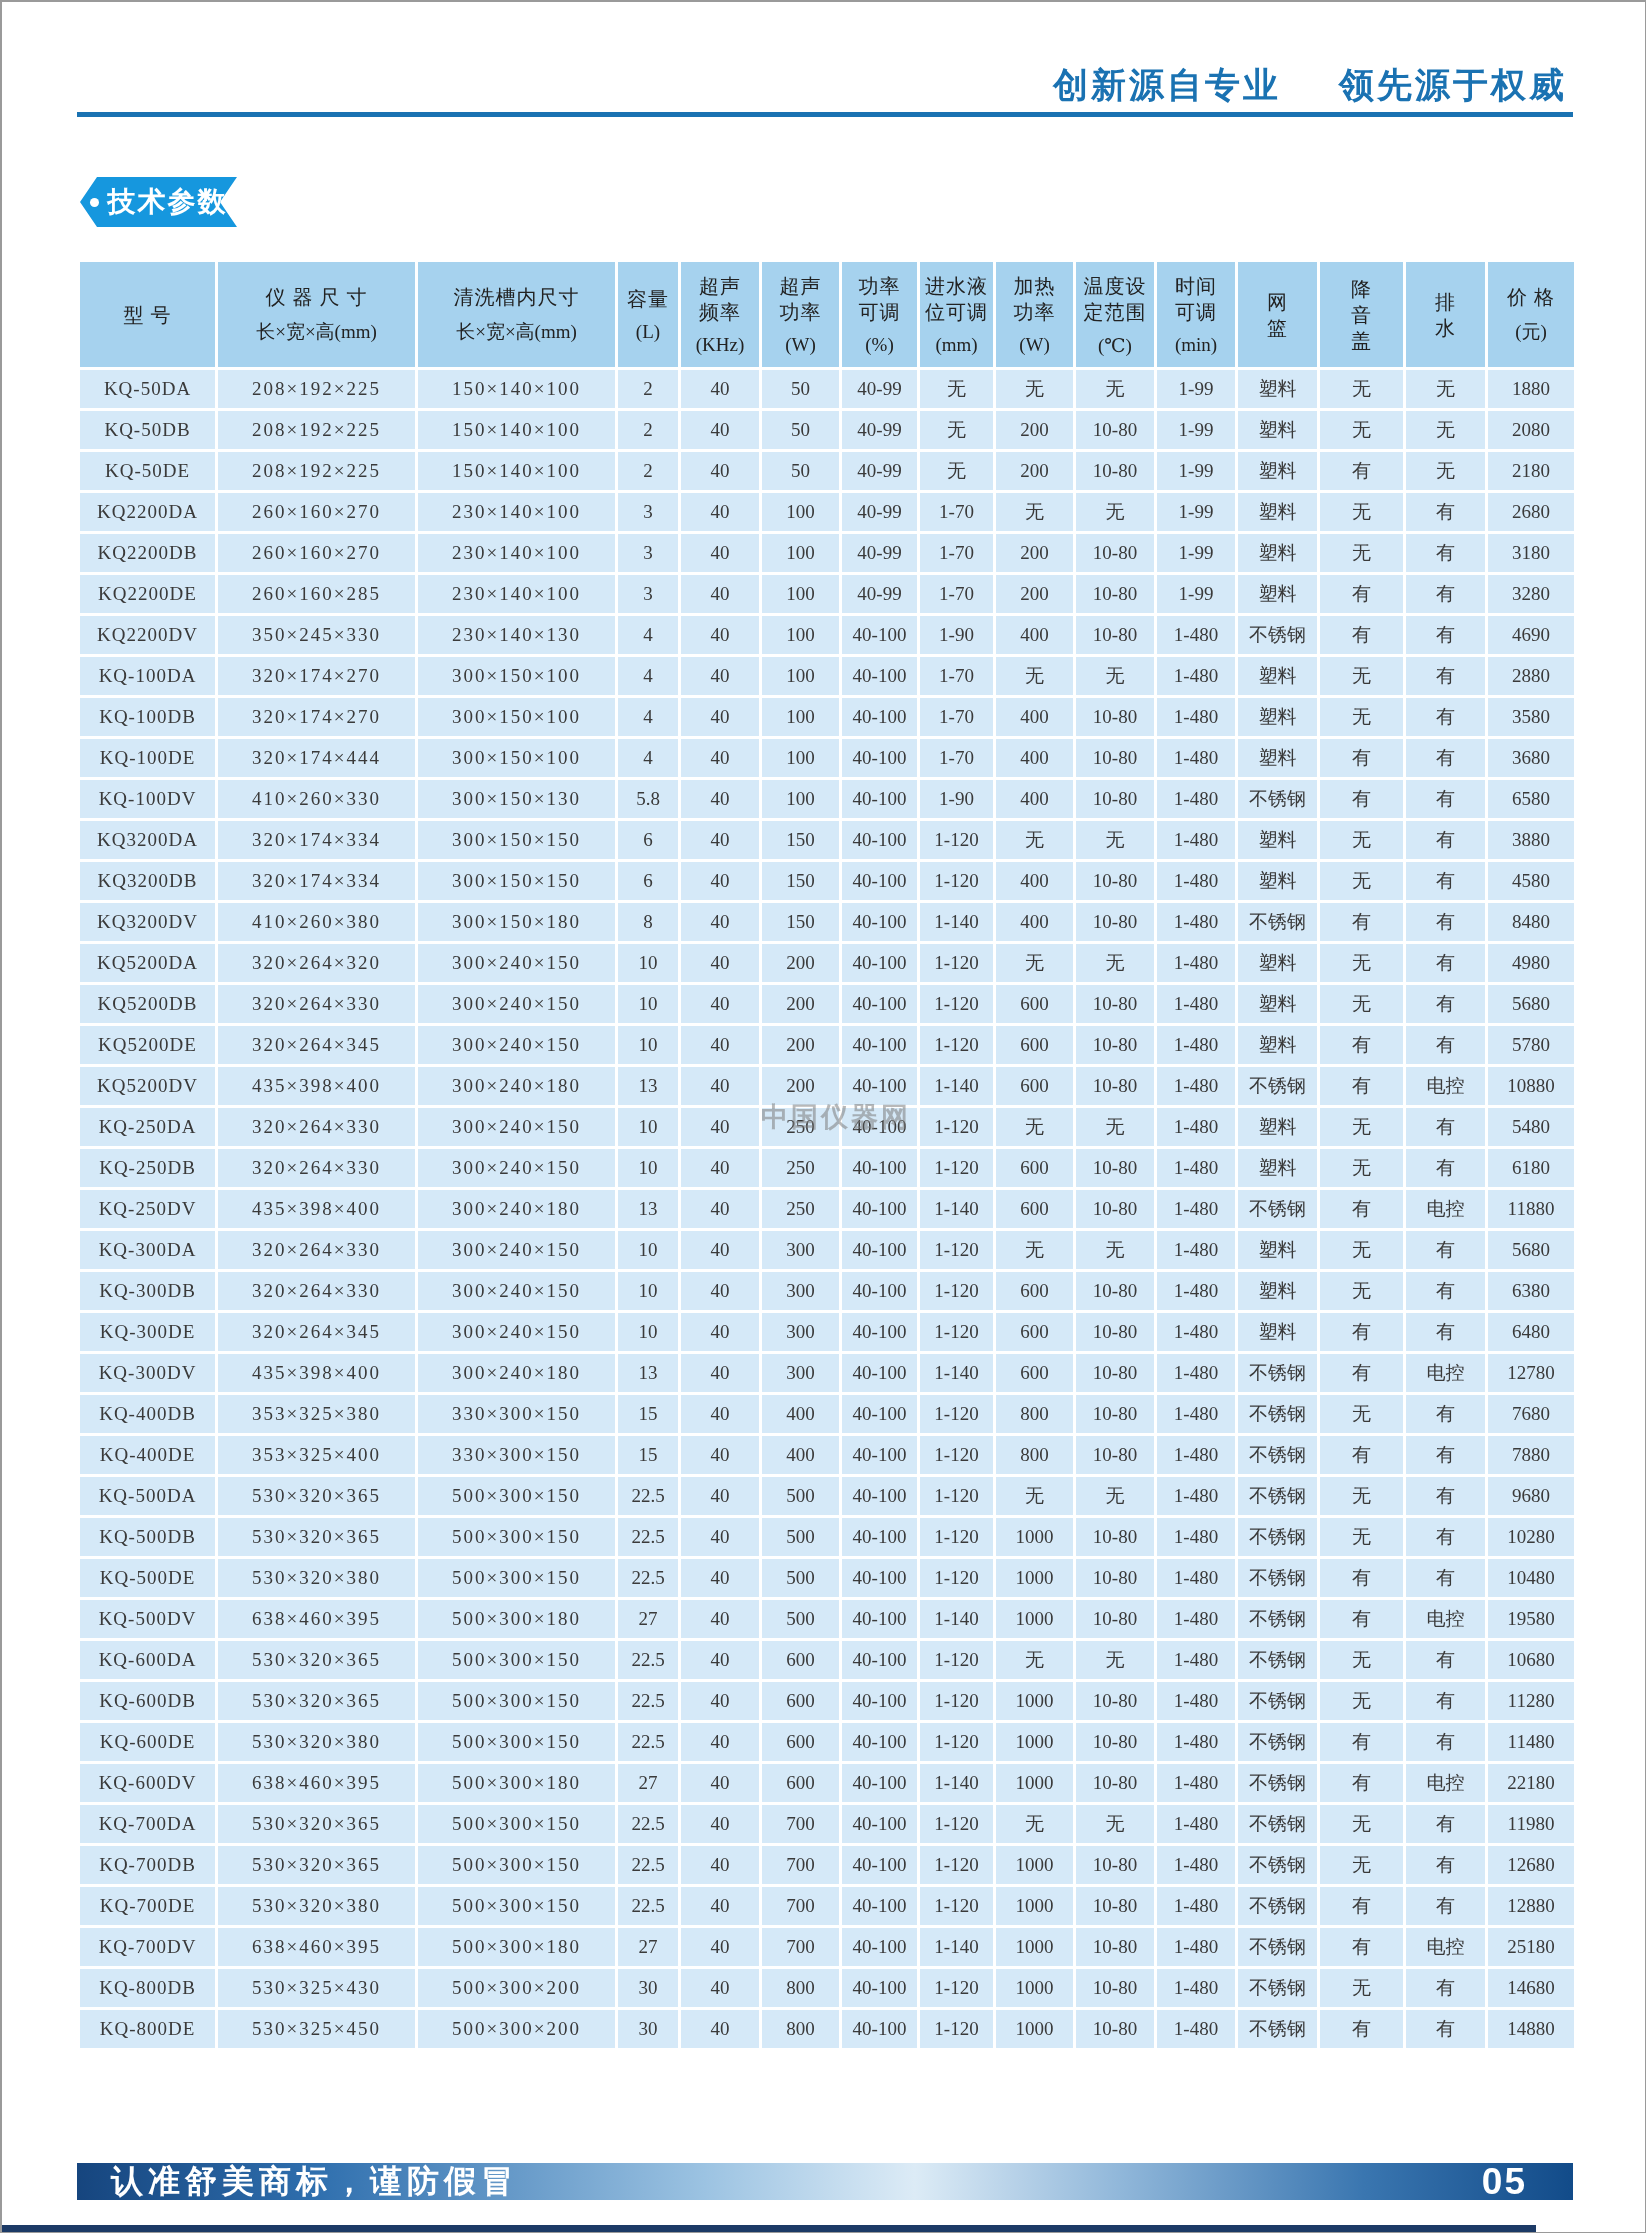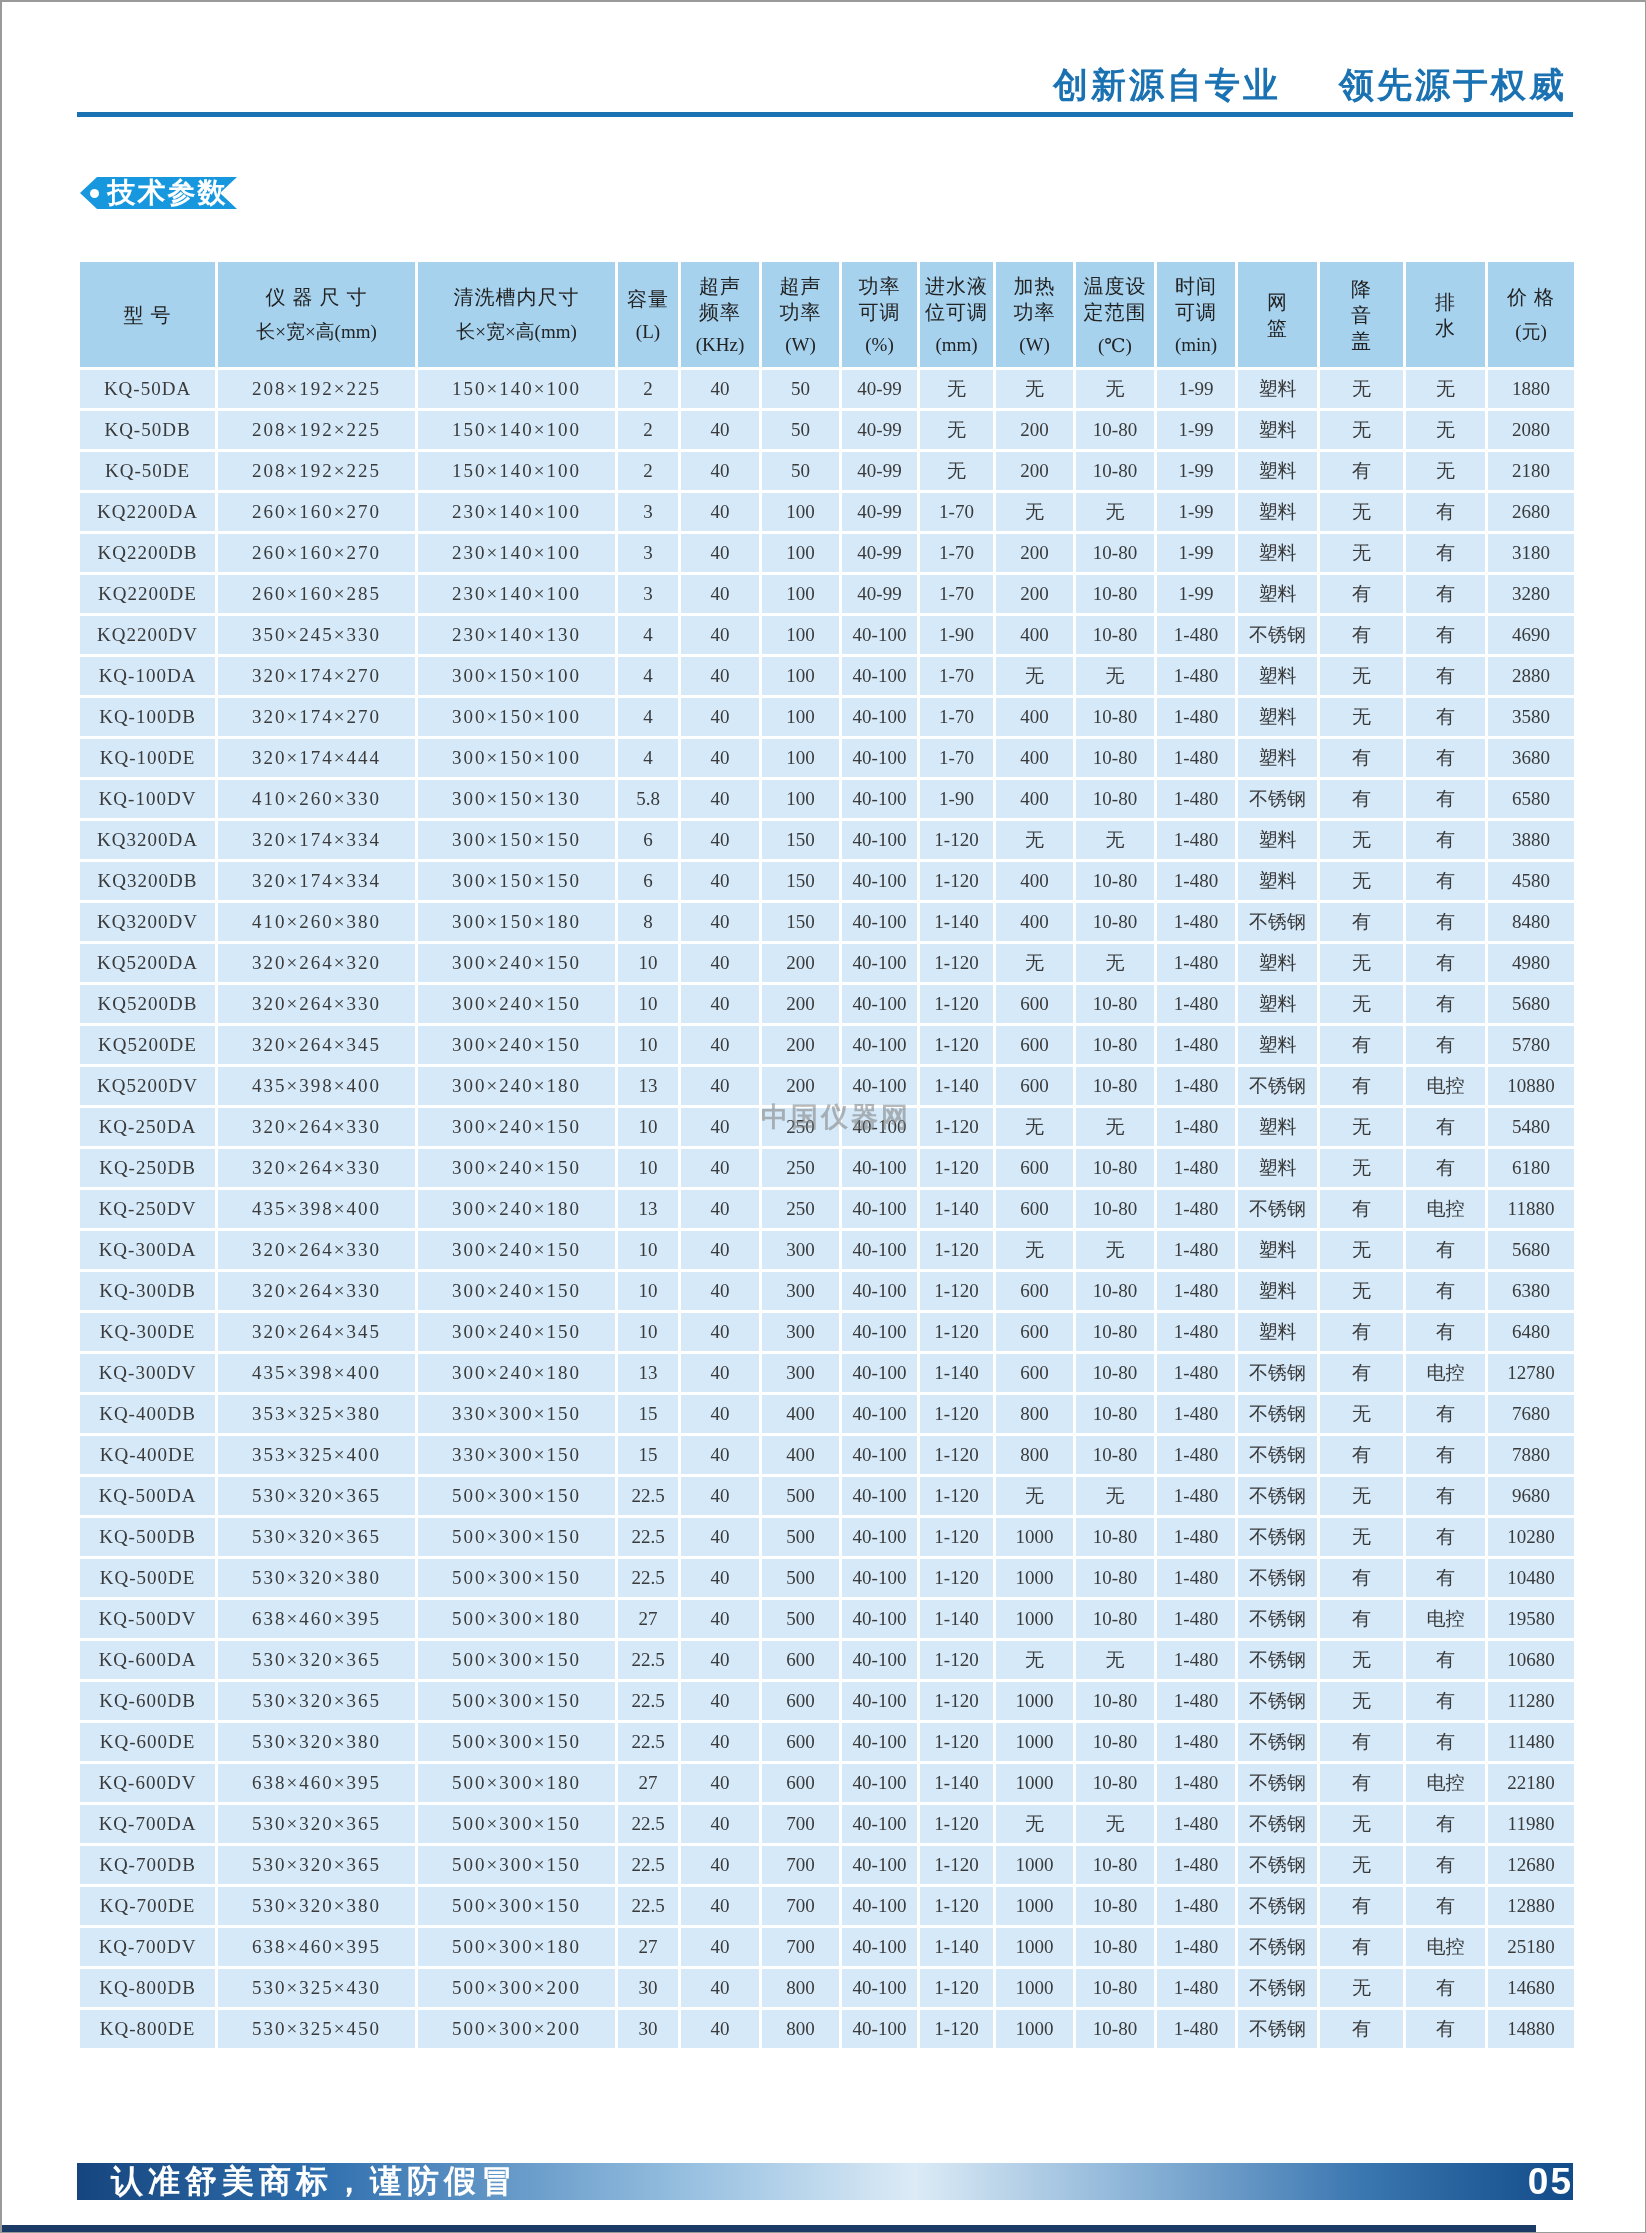--- a/index.html
+++ b/index.html
@@ -15,21 +15,21 @@
     font-weight:bold; font-size:35px; color:#1a72b2; letter-spacing:3px;
     white-space:nowrap;
   }
   .top-slogan .gap{display:inline-block; width:58px;}
   .head-rule{
     position:absolute; top:110px; left:75px; width:1496px; height:5px;
     background:#1a72b2;
   }
   
   .badge{
-    position:absolute; top:175px; left:78px; width:157px; height:32px;
+    position:absolute; top:175px; left:78px; width:157px; height:50px;
     background:#1697de;
     clip-path:polygon(17px 0, 100% 0, calc(100% - 17px) 50%, 100% 100%, 17px 100%, 0 50%);
     display:flex; align-items:center; justify-content:center;
     font-family:"Liberation Sans","DejaVu Sans",sans-serif;
     color:#fff; font-weight:bold; font-size:28px; letter-spacing:2px;
   }
   .badge .dot{
     width:9px; height:9px; border-radius:50%; background:#fff;
     margin-right:9px; flex:0 0 auto;
   }
@@ -59,21 +59,21 @@
     color:rgba(125,125,125,0.55); white-space:nowrap;
   }
   
   .footer-bar{
     position:absolute; top:2161px; left:75px; width:1496px; height:37px;
     background:linear-gradient(90deg,#16457e 0%,#2f6fae 16%,#9cc3e2 42%,#dcebf6 56%,#8fb6d9 70%,#3a76b0 86%,#124b89 100%);
     display:flex; align-items:center;
     font-family:"Liberation Sans","DejaVu Sans",sans-serif; color:#fff;
   }
   .footer-bar .notice{font-size:32px; font-weight:bold; letter-spacing:5px; padding-left:34px;}
-  .footer-bar .pagenum{margin-left:auto; font-size:37px; font-weight:bold; letter-spacing:2px;}
+  .footer-bar .pagenum{margin-left:auto; padding-right:46px; font-size:37px; font-weight:bold; letter-spacing:2px;}
   .bottom-line{
     position:absolute; top:2223px; left:0; width:1534px; height:8px; background:#1c3a66;
   }
 </style>
 </head>
 <body>
 
 <div class="page">
 
   <div class="top-slogan">

